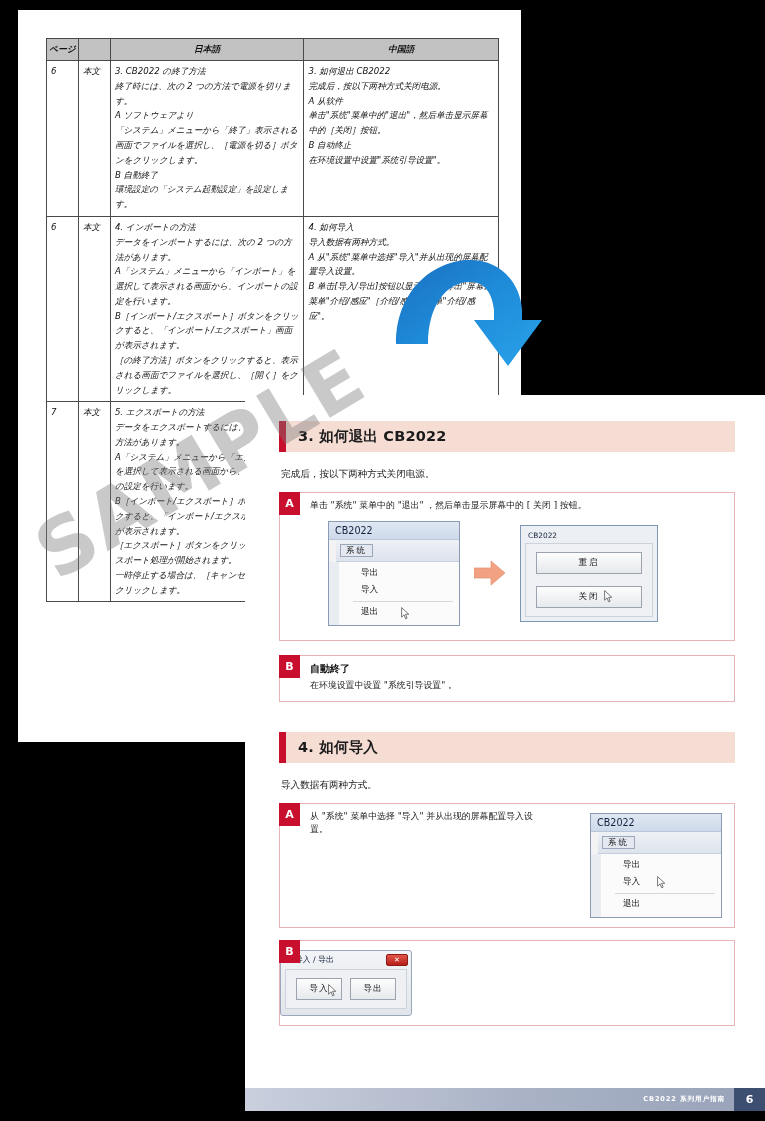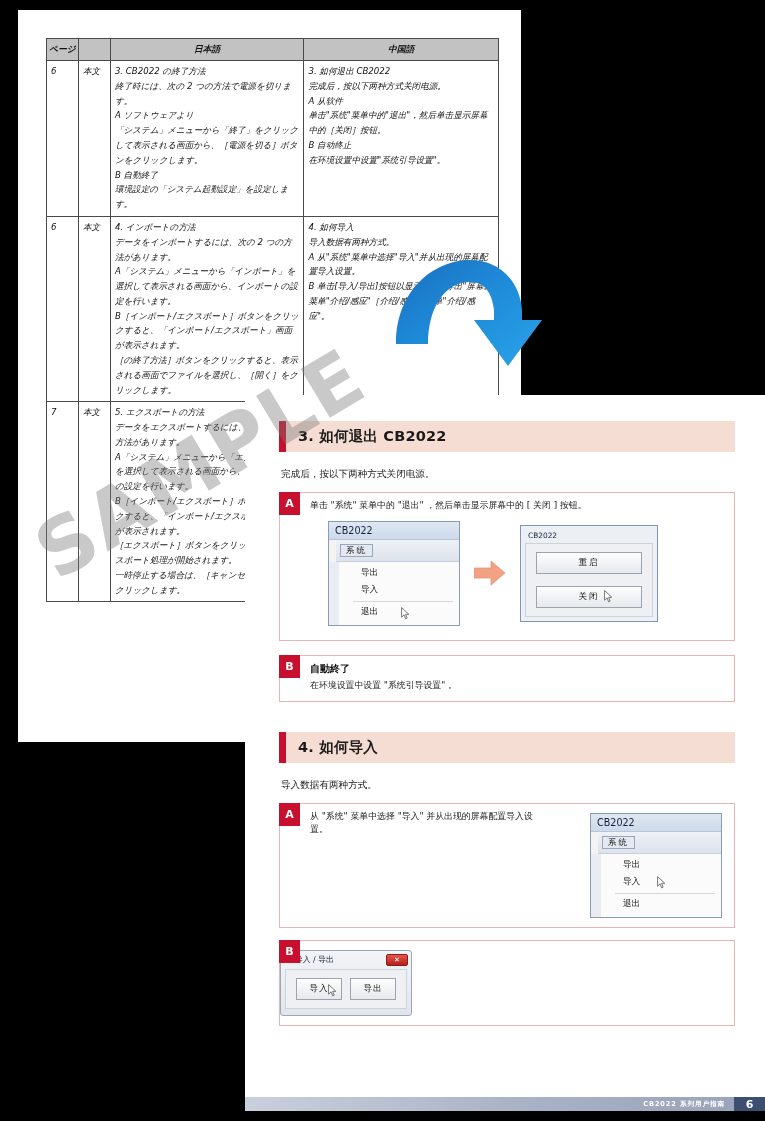--- a/index.html
+++ b/index.html
@@ -244,21 +244,21 @@
   .cursor-ico { position: absolute; width: 9px; height: 13px; }
 
   .row2 { display: flex; align-items: flex-start; }
   .flow { display: flex; align-items: center; gap: 14px; padding: 8px 0 4px 18px; }
   .orange-arrow { flex: 0 0 auto; }
 
   
   #page-footer {
     position: absolute;
     left: 0; right: 0; bottom: 0;
-    height: 14px;
+    height: 23px;
     display: flex;
     align-items: stretch;
   }
   #footer-bar {
     flex: 1;
     background: linear-gradient(90deg,#c9cfdd 0%, #aab3c6 55%, #9aa4ba 100%);
     display: flex;
     align-items: center;
     justify-content: flex-end;
     padding-right: 9px;
@@ -315,21 +315,21 @@
     </thead>
     <tbody>
 
       <tr>
         <td class="c-page">6</td>
         <td class="c-kind">本文</td>
         <td class="tcell">
           <p>3. CB2022 の終了方法</p>
           <p>終了時には、次の 2 つの方法で電源を切ります。</p>
           <p>A ソフトウェアより</p>
-          <p>「システム」メニューから「終了」をクリックして表示される画面から、［電源を切る］ボタンをクリックします。</p>
+          <p>「システム」メニューから「終了」表示される画面でファイルを選択し、［電源を切る］ボタンをクリックします。</p>
           <p>B 自動終了</p>
           <p>環境設定の「システム起動設定」を設定します。</p>
         </td>
         <td class="tcell">
           <p>3. 如何退出 CB2022</p>
           <p>完成后，按以下两种方式关闭电源。</p>
           <p>A 从软件</p>
           <p>单击"系统"菜单中的"退出"，然后单击显示屏幕中的［关闭］按钮。</p>
           <p>B 自动终止</p>
           <p>在环境设置中设置"系统引导设置"。</p>

